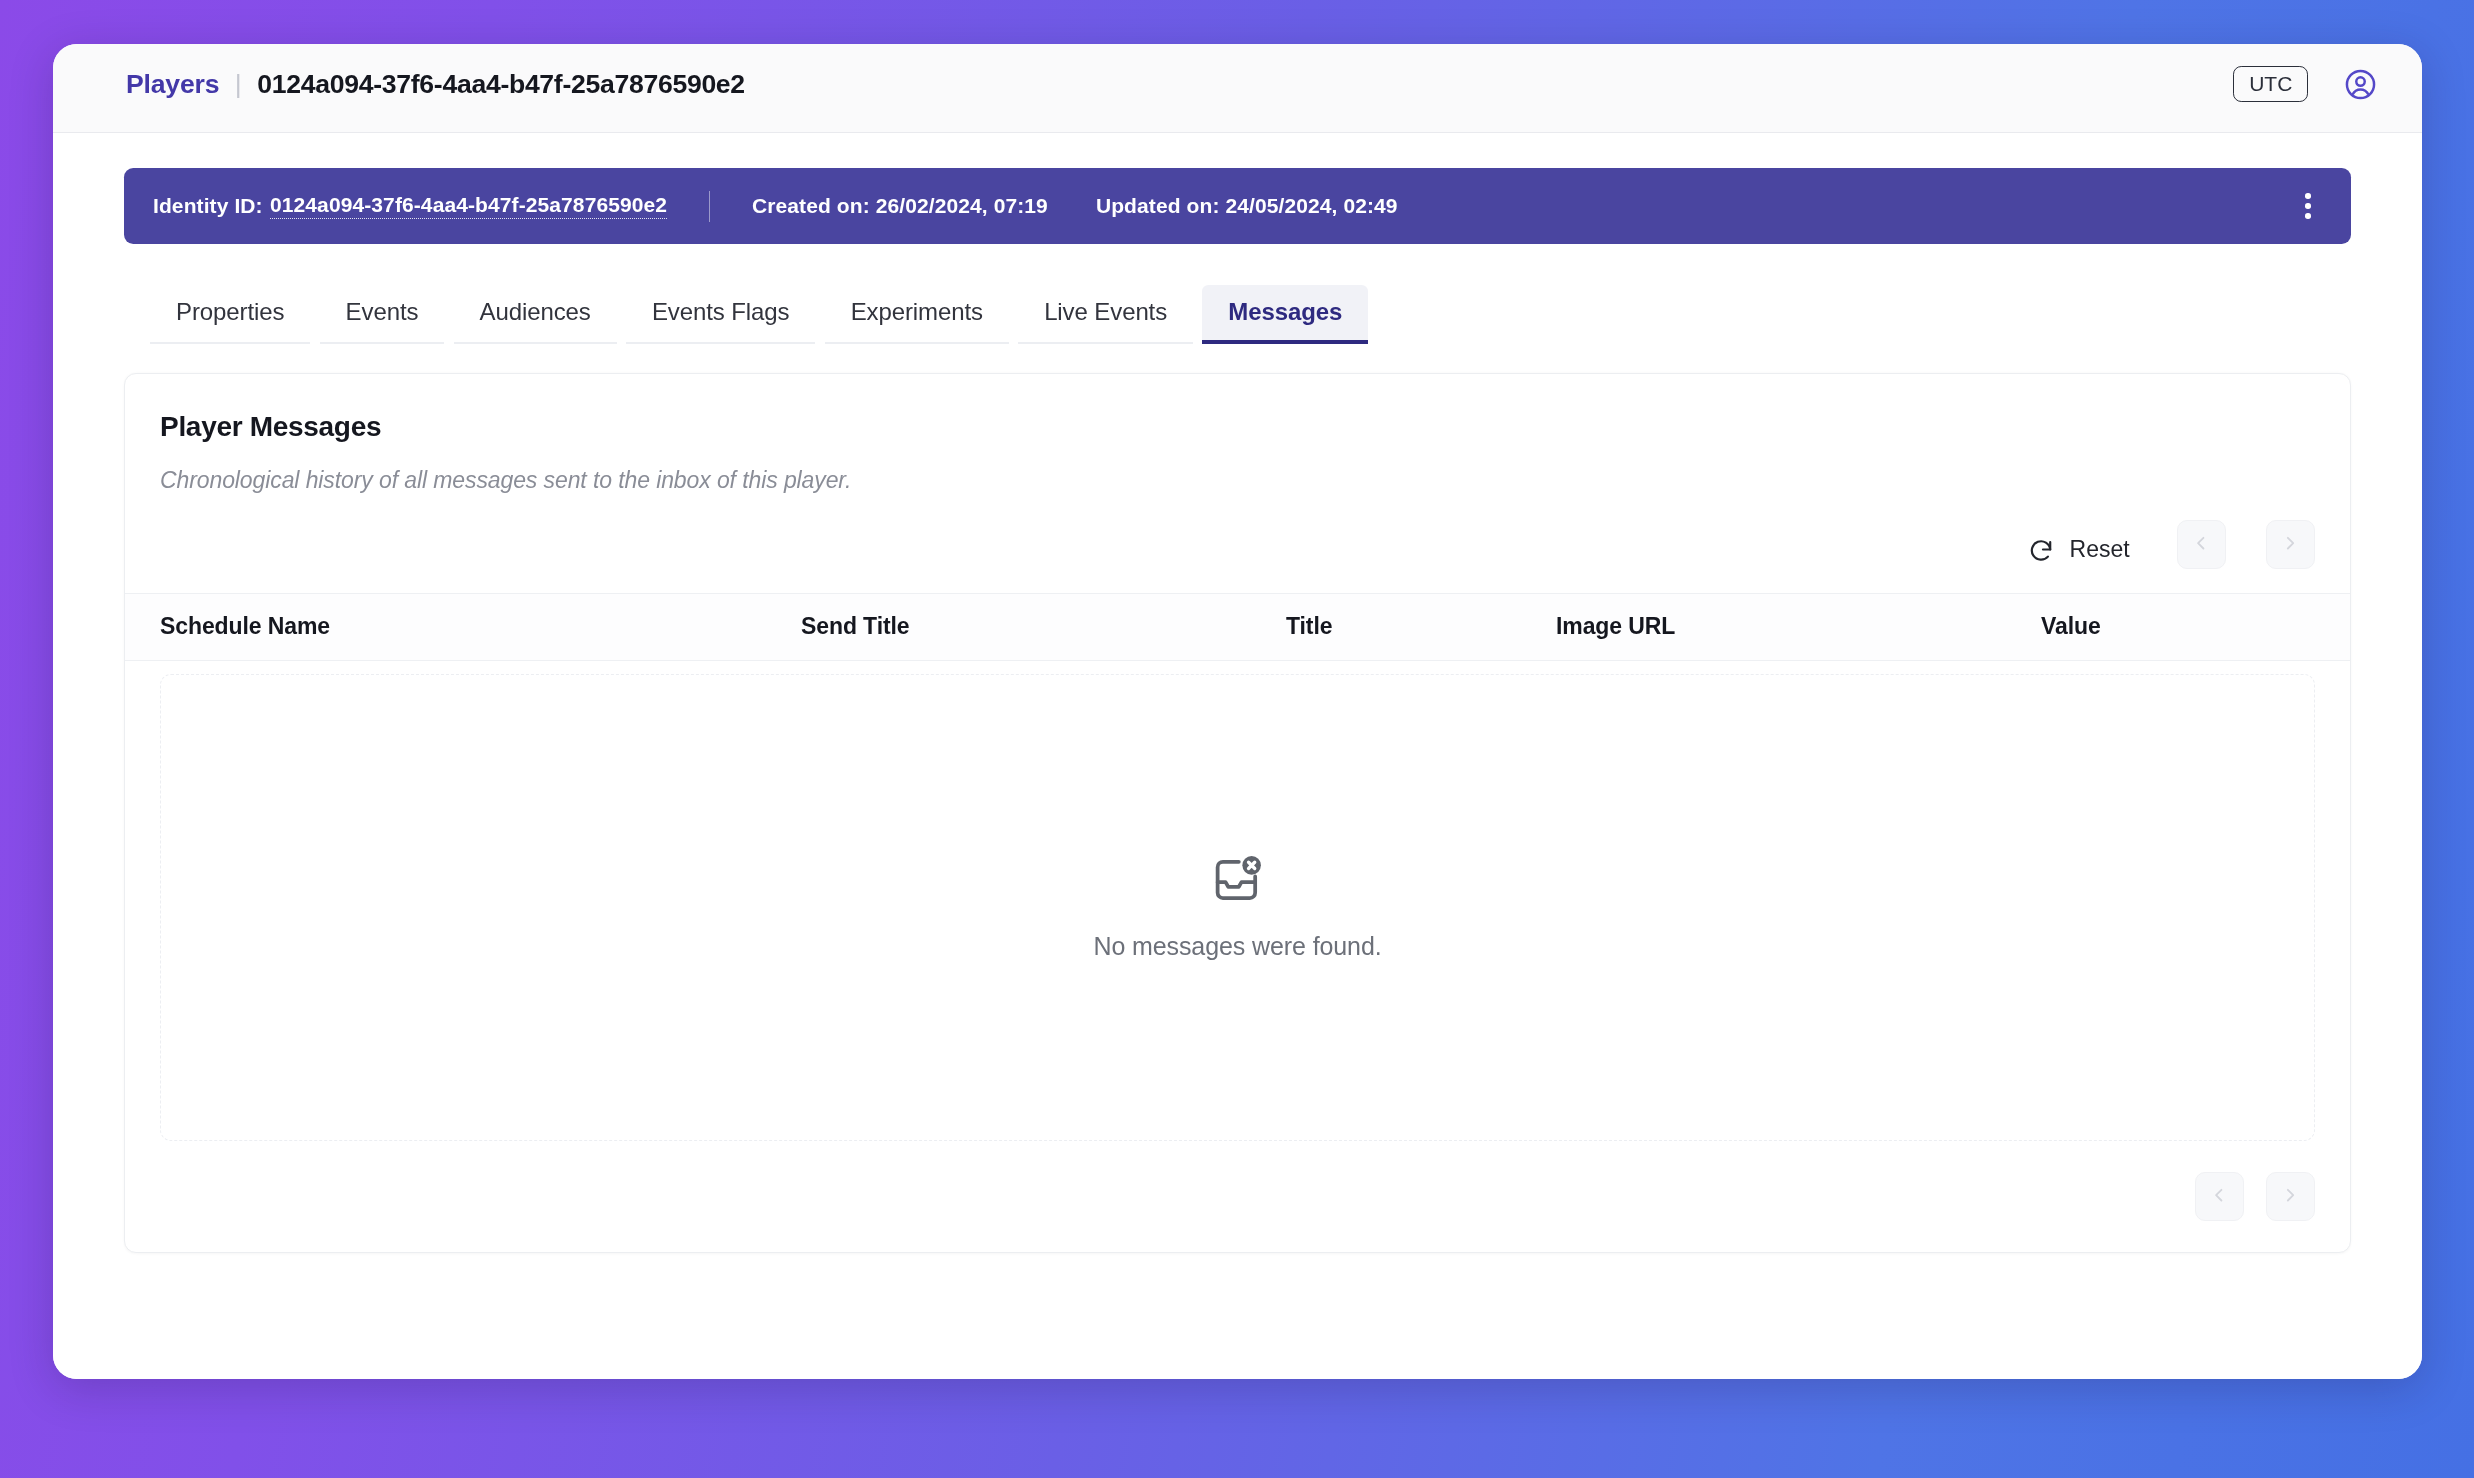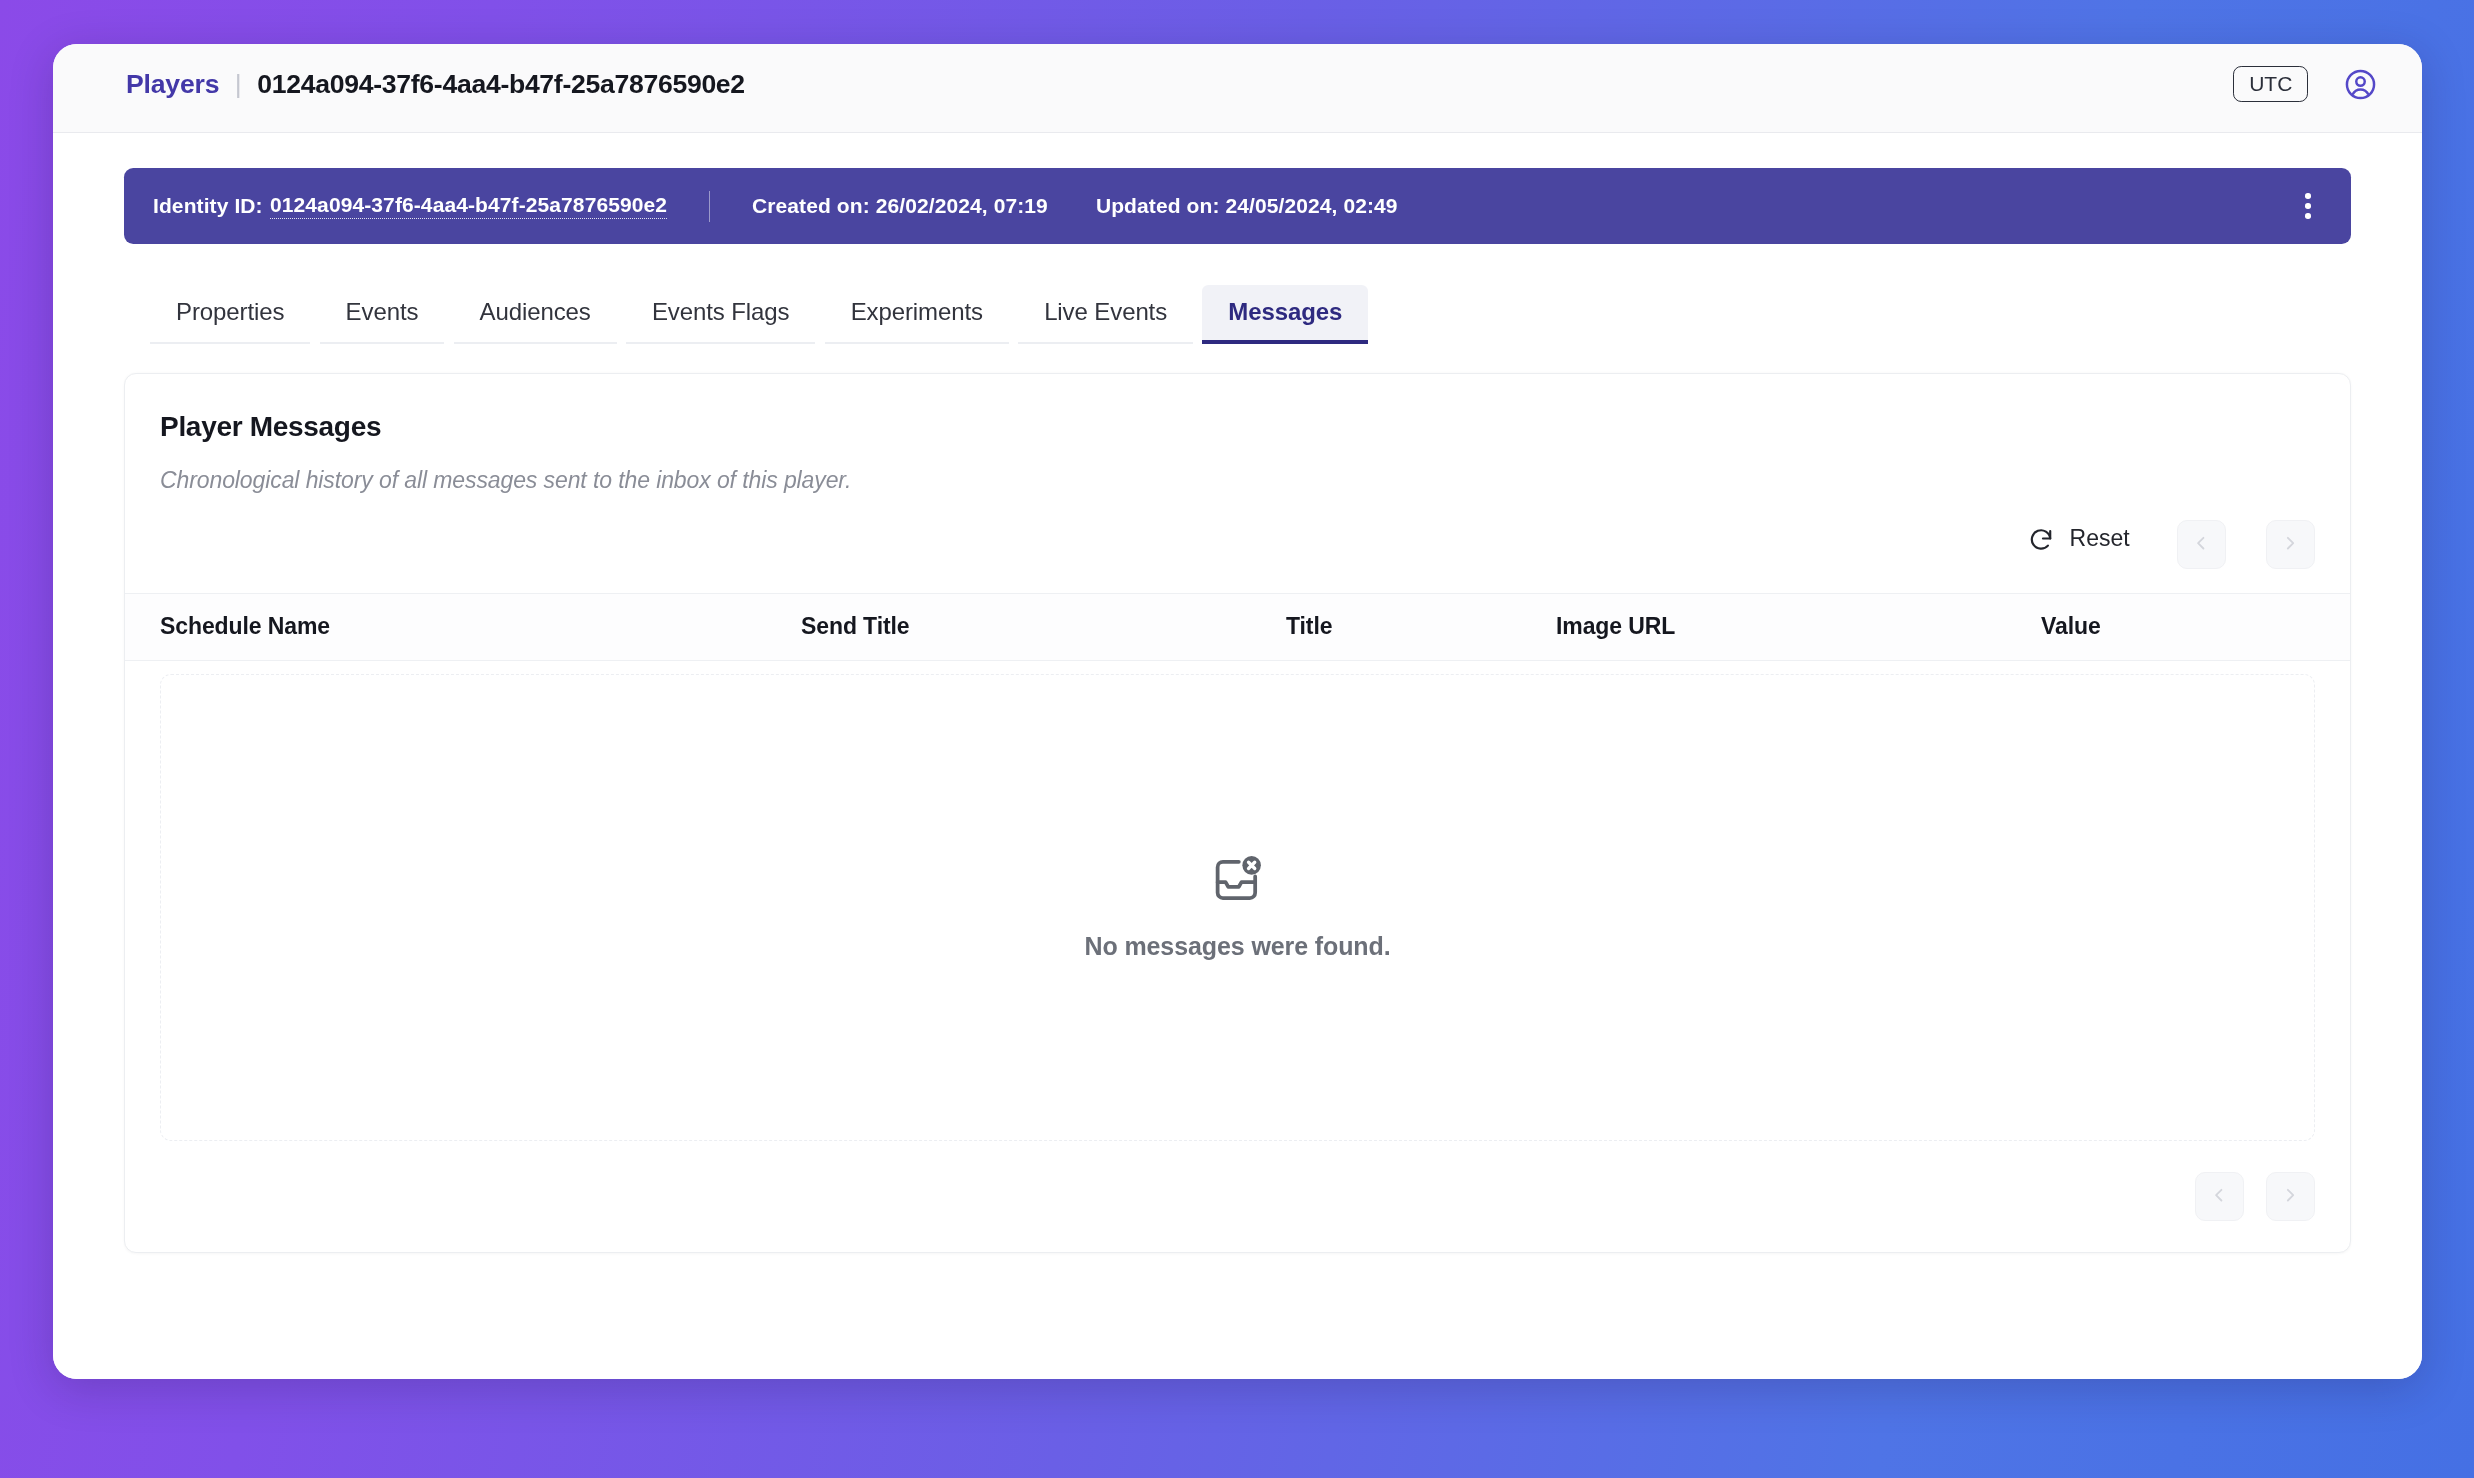--- a/index.html
+++ b/index.html
@@ -216,21 +216,21 @@
   .card-sub {
     margin-top: 24px;
     font-size: 23px;
     color: #8a8d97;
     letter-spacing: -0.1px;
     font-style: italic;
   }
 
   .card-toolbar {
     display: flex;
-    align-items: flex-start;
+    align-items: flex-end;
     justify-content: flex-end;
     gap: 40px;
     padding: 26px 35px 24px 35px;
   }
 
   .reset-btn {
     display: flex;
     align-items: center;
     gap: 15.6px;
     font-size: 23px;
@@ -291,21 +291,20 @@
     justify-content: center;
   }
 
   .empty-icon { width: 53px; height: 53px; color: #60646c; display: block; }
 
   .empty-text {
     margin-top: 26.6px;
     font-size: 25px;
     color: #6c7079;
     letter-spacing: -0.1px;
-    font-weight: bold;
   }
 
   .card-foot {
     display: flex;
     align-items: center;
     justify-content: flex-end;
     gap: 22px;
     padding: 31px 35px 31px 35px;
   }
 </style>

